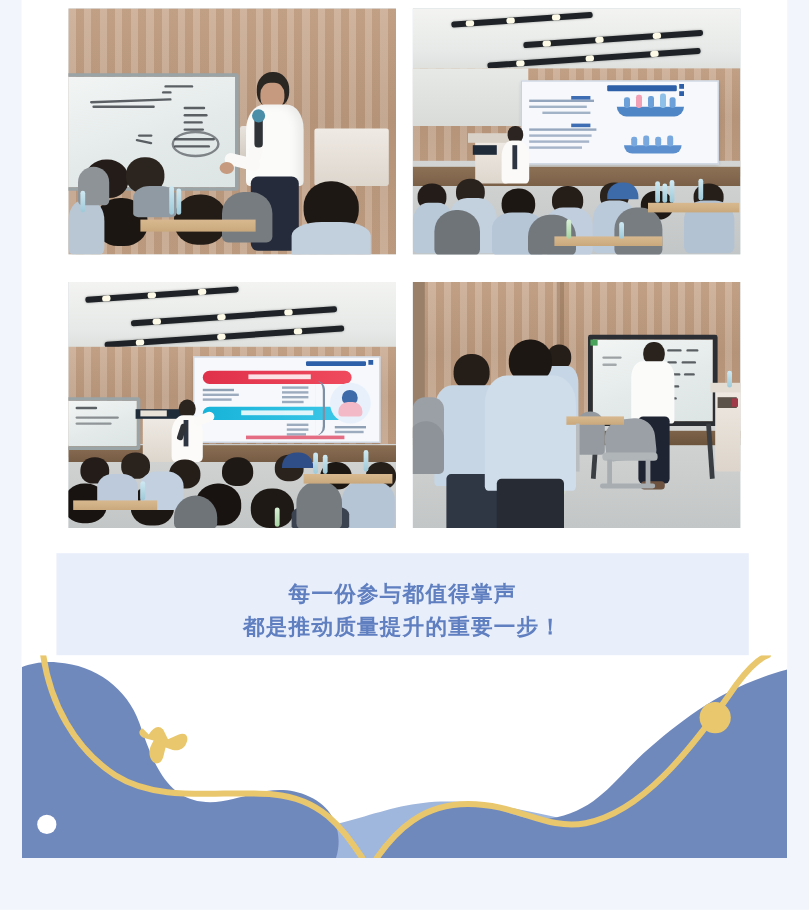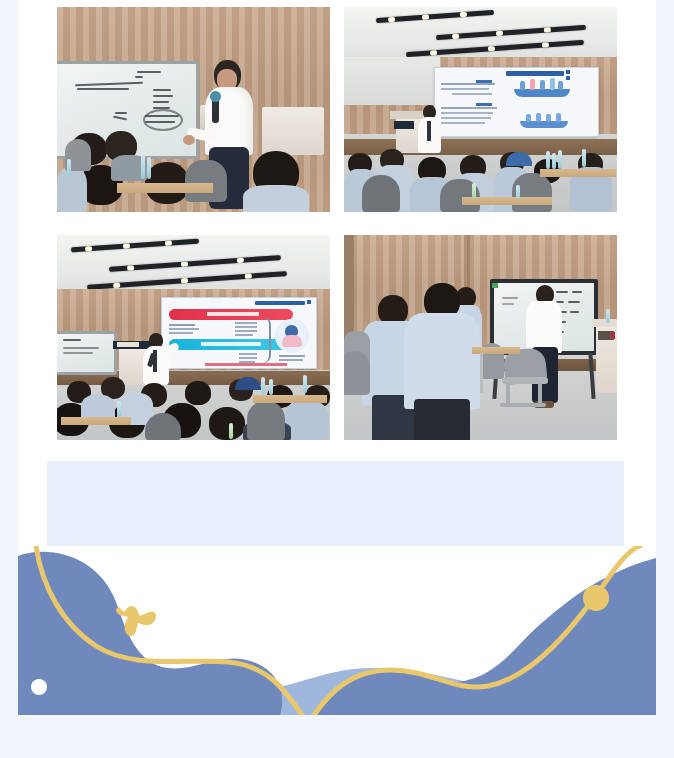--- a/index.html
+++ b/index.html
@@ -429,20 +429,22 @@
           <div style="position:absolute;left:248px;top:84px;width:30px;height:8px;background:#e3ddd4;"></div>
           <div style="position:absolute;left:254px;top:96px;width:16px;height:9px;background:#5b5249;"></div>
           <div style="position:absolute;left:266px;top:97px;width:5px;height:7px;background:#a03a48;"></div>
           <div class="bottle" style="left:262px;top:74px;height:14px;"></div>
         </div>
       </div>
 
     </div>
 
     <div class="quote-block">
+      <div class="quote-line">每一份参与都值得掌声</div>
+      <div class="quote-line">都是推动质量提升的重要一步！</div>
     </div>
 
     <div class="footer-deco">
       <svg viewBox="0 0 638 169" preserveAspectRatio="none">
 
         <path d="M638,60 L638,169 L0,169 L0,120 C60,122 110,150 190,150 C270,150 300,120 360,122 C430,124 470,150 520,140 C570,130 600,95 638,60 Z" fill="#9fb6dd"></path>
 
         <path d="M0,10 L0,169 L262,169 C268,150 262,128 240,118 C206,102 180,126 150,122 C118,118 108,84 98,56 C88,28 62,8 30,6 C18,5 8,7 0,10 Z" fill="#7089bd"></path>
 
         <path d="M638,12 L638,169 L298,169 C308,150 326,132 360,126 C396,120 410,140 440,136 C478,131 494,104 518,82 C552,52 586,26 638,12 Z" fill="#7089bd"></path>

